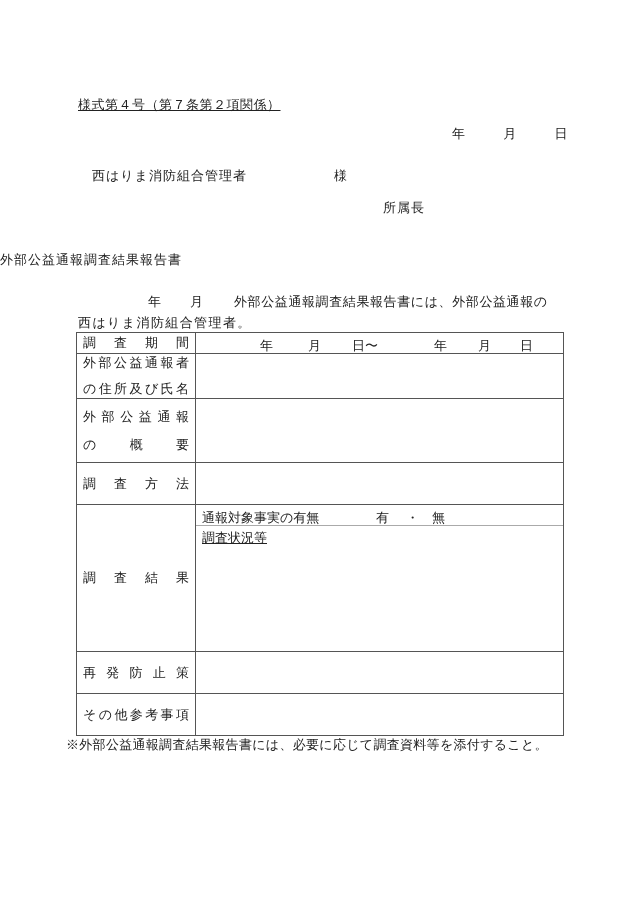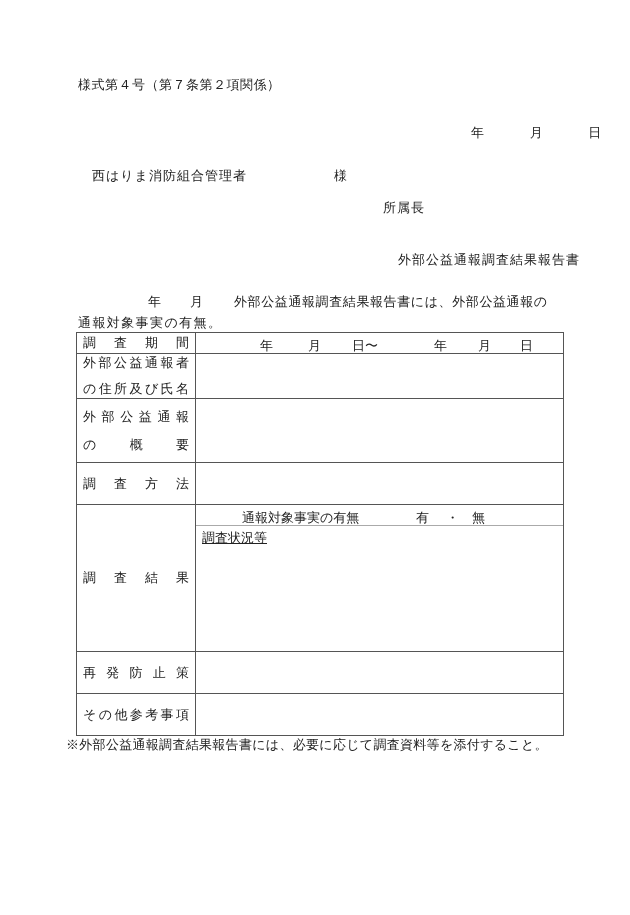--- a/index.html
+++ b/index.html
@@ -1,41 +1,41 @@
 <!DOCTYPE html>
 <html><head>
 <meta charset="utf-8">
 <style>
   html, body { margin:0; padding:0; background:#ffffff; }
   body { width:630px; height:915px; position:relative; overflow:hidden;
          font-family: "DejaVu Serif", "Liberation Serif", serif; color:#222; font-size:13px; }
   .abs { position:absolute; white-space:nowrap; line-height:1; }
-  .form-no { left:78px; top:78px; letter-spacing:0.5px; }
-  .date-line { top:127px; left:471px;font-family:Liberation Mono, monospace; }
+  .form-no { left:78px; top:98px; letter-spacing:0.5px;text-decoration:underline; }
+  .date-line { top:127px; left:452px; }
   .date-line span { display:inline-block; }
   .addressee { left:92px; top:169px; letter-spacing:1px; }
   .sama { left:334px; top:169px; }
   .shozoku { left:383px; top:201px; letter-spacing:1px; }
-  .title { left:0; width:580px; text-align:right; top:253px; letter-spacing:1px; }
+  .title { left:0; width:580px; text-align:left; top:253px; letter-spacing:1px; }
   .body1 { left:148px; top:295px; }
   .body1 .t1 { position:absolute; left:42px; }
   .body1 .t2 { position:absolute; left:86px; letter-spacing:0.6px; }
   .body2 { left:78px; top:316px; letter-spacing:1.4px; }
 
   table.form { position:absolute; left:76px; top:332px; width:488px; border-collapse:collapse; }
   table.form td { border:1px solid #555; padding:0; vertical-align:middle; }
   td.lbl { width:118px; }
   .lbl-text { display:flex; justify-content:space-between; padding:0 6px; }
   .lbl-two { display:flex; flex-direction:column; gap:8px; padding:0 6px; }
   .lbl-two .row { display:flex; justify-content:space-between; }
   .period { position:relative; height:20px; }
   .period span { position:absolute; top:4px; }
   .result-cell { vertical-align:top !important; }
   .fact-row { height:20px; border-bottom:1px solid #aaa; position:relative; }
-  .fact-row span { position:absolute; top:4px;margin-left:40px; }
+  .fact-row span { position:absolute; top:4px; }
   .status-label { position:absolute; left:6px; top:26px;text-decoration:underline; }
   .note { left:66px; top:738px; letter-spacing:0.3px; }
 </style>
 </head>
 <body>
 
 <div class="abs form-no">様式第４号（第７条第２項関係）</div>
 
 <div class="abs date-line">
   <span>年</span>
@@ -49,21 +49,21 @@
 <div class="abs sama">様</div>
 <div class="abs shozoku">所属長</div>
 
 <div class="abs title">外部公益通報調査結果報告書</div>
 
 <div class="abs body1">
   <span>年</span>
   <span class="t1">月</span>
   <span class="t2">外部公益通報調査結果報告書には、外部公益通報の</span>
 </div>
-<div class="abs body2">通報対象事実の有無。</div>
+<div class="abs body2">西はりま消防組合管理者。</div>
 
 <table class="form">
   <tbody>
       <tr style="height:21px">
     <td class="lbl">
       <div class="lbl-text">
         <span>調</span>
         <span>査</span>
         <span>期</span>
         <span>間</span>

